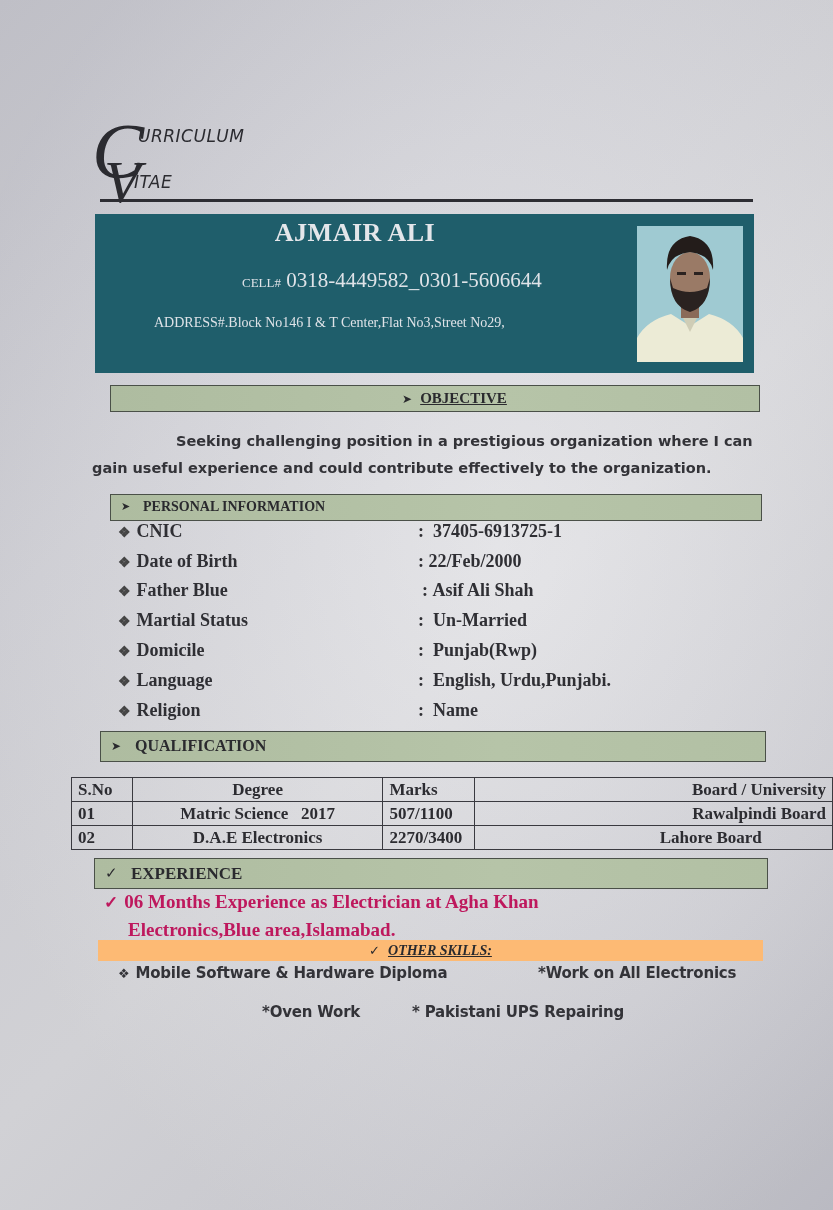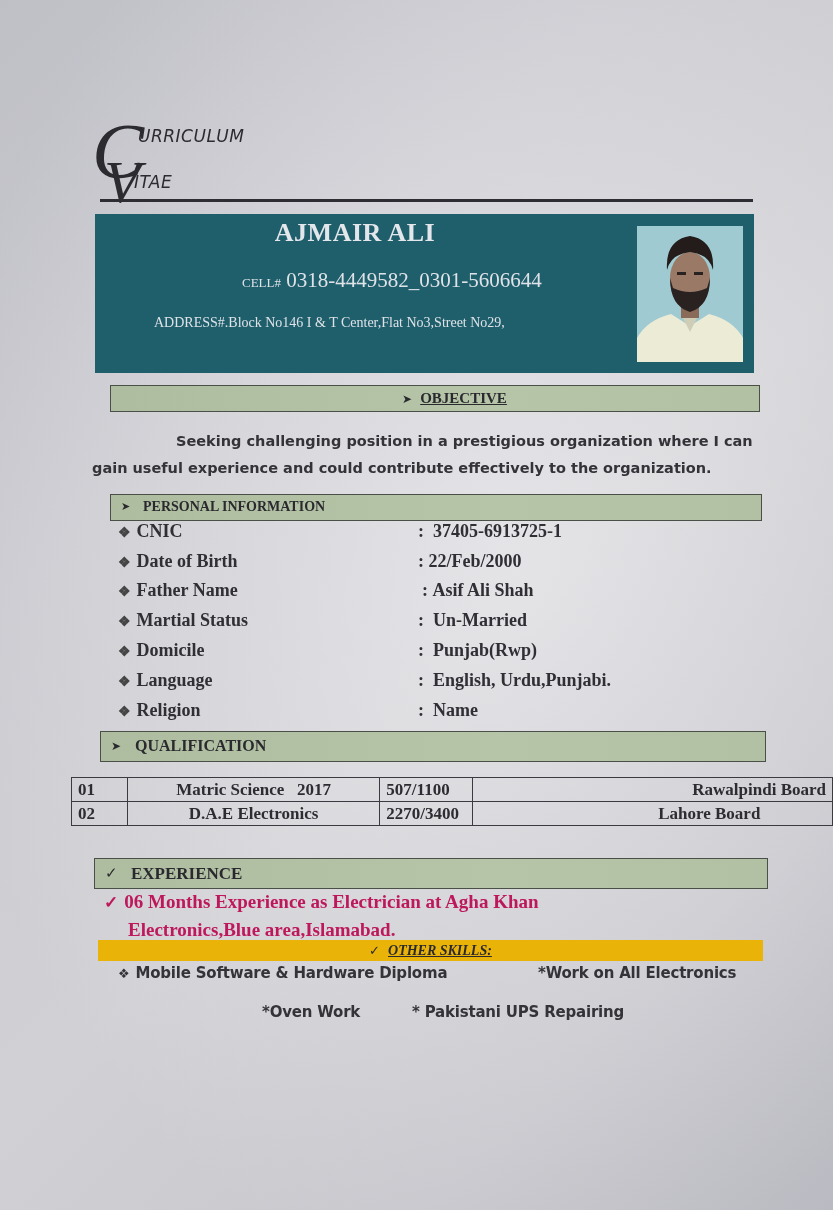--- a/index.html
+++ b/index.html
@@ -62,21 +62,21 @@
   .qual-table .c3 { width: 290px; text-align: right; }
 
   .bar-exp { left: 94px; top: 858px; width: 674px; height: 31px; }
   .bar-exp .t { position: absolute; left: 36px; top: 5px; font-size: 17px; font-weight: bold; }
   .bar-exp .a { position: absolute; left: 10px; top: 5px; font-size: 15px; }
 
   .exp-text { left: 104px; top: 888px; width: 620px; font-size: 19px; font-weight: bold; line-height: 27px; color: #be185d; }
   .exp-text .chk { font-size: 17px; margin-right: 6px; }
   .exp-text .l2 { padding-left: 24px; }
 
-  .bar-skills { left: 98px; top: 940px; width: 665px; height: 21px; background: #eab308; border: none; text-align: center; }
+  .bar-skills { left: 98px; top: 940px; width: 665px; height: 21px; background: #fdba74; border: none; text-align: center; }
   .bar-skills .t { font-size: 14px; font-weight: bold; font-style: italic; text-decoration: underline; line-height: 21px; }
   .bar-skills .a { font-size: 13px; margin-right: 8px; }
 
   .skill { position: absolute; font-family: "DejaVu Sans", sans-serif; font-weight: bold; font-size: 15px; color: #333338; white-space: nowrap; letter-spacing: -0.2px; }
   .skill .diamond { font-size: 13px; margin-right: 6px; }
 </style>
 </head>
 <body>
 
 <div class="page-shade"></div>
@@ -123,21 +123,21 @@
 
 <div class="pi-row" style="top:521px">
   <span class="diamond">❖</span><span>CNIC</span>
   <span class="val"><span>:</span>&nbsp; <span>37405-6913725-1</span></span>
 </div>
 <div class="pi-row" style="top:551px">
   <span class="diamond">❖</span><span>Date of Birth</span>
   <span class="val"><span>:</span>&nbsp;<span>22/Feb/2000</span></span>
 </div>
 <div class="pi-row" style="top:580px">
-  <span class="diamond">❖</span><span>Father Name</span>
+  <span class="diamond">❖</span><span>Father Blue</span>
   <span class="val" style="left:304px"><span>:</span>&nbsp;<span>Asif Ali Shah</span></span>
 </div>
 <div class="pi-row" style="top:610px">
   <span class="diamond">❖</span><span>Martial Status</span>
   <span class="val"><span>:</span>&nbsp; <span>Un-Married</span></span>
 </div>
 <div class="pi-row" style="top:640px">
   <span class="diamond">❖</span><span>Domicile</span>
   <span class="val"><span>:</span>&nbsp; <span>Punjab(Rwp)</span></span>
 </div>
@@ -150,20 +150,26 @@
   <span class="val"><span>:</span>&nbsp; <span>Name</span></span>
 </div>
 
 <div class="bar bar-qual">
   <span class="a">➤</span>
   <span class="t">QUALIFICATION</span>
 </div>
 
 <table class="qual-table">
   <tbody>
+      <tr>
+    <td class="c0">S.No</td>
+    <td class="c1">Degree</td>
+    <td class="c2">Marks</td>
+    <td class="c3">Board / University</td>
+  </tr>
   <tr>
     <td class="c0">01</td>
     <td class="c1" style="white-space:pre">Matric Science   2017</td>
     <td class="c2">507/1100</td>
     <td class="c3">Rawalpindi Board</td>
   </tr>
   <tr>
     <td class="c0">02</td>
     <td class="c1">D.A.E Electronics</td>
     <td class="c2">2270/3400</td>

